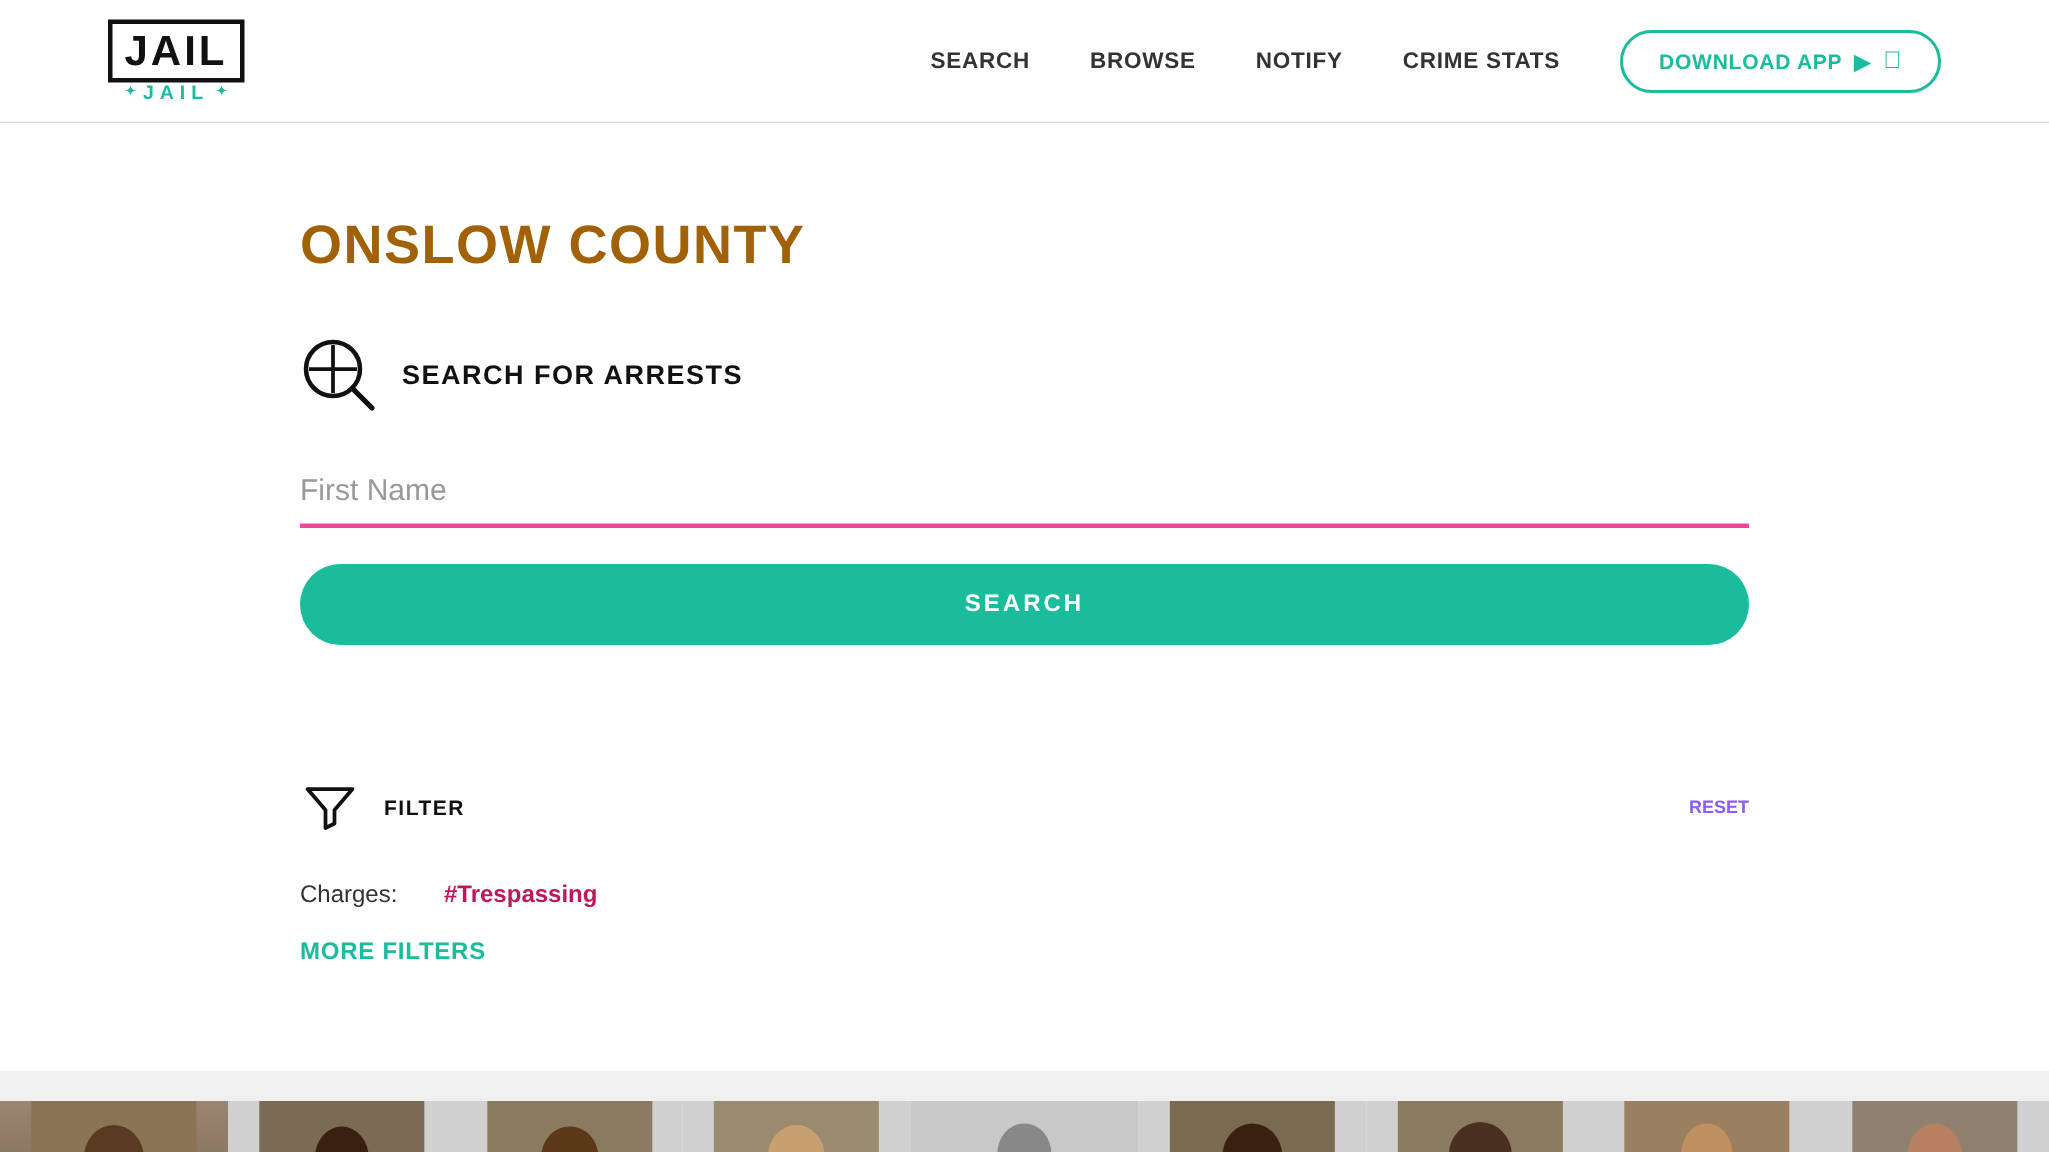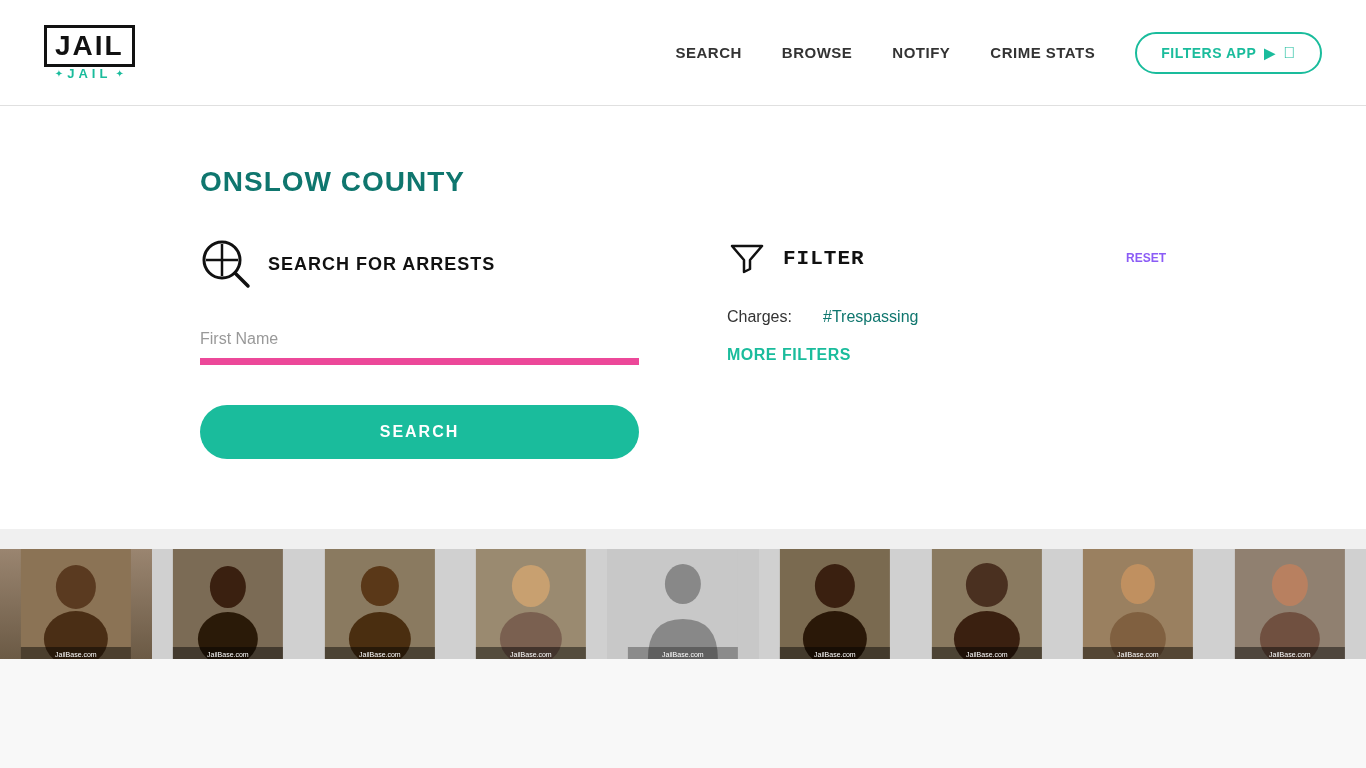--- a/index.html
+++ b/index.html
@@ -13,25 +13,25 @@
       background: #f8f8f8;
       width: 1366px;
       min-height: 768px;
       overflow-x: hidden;
     }
 
     
     header {
       background: #ffffff;
       border-bottom: 1px solid #e0e0e0;
-      height: 106px;
+      height: 82px;
       display: flex;
       align-items: center;
       justify-content: space-between;
-      padding: 0 44px;
+      padding: 0 72px;
     }
 
     .logo-container {
       display: flex;
       align-items: center;
     }
 
     nav {
       display: flex;
       align-items: center;
@@ -65,31 +65,32 @@
       letter-spacing: 0.5px;
     }
 
     
     .main-content {
       background: #ffffff;
       padding: 60px 200px 40px 200px;
     }
 
     .county-title {
-      font-size: 28px;
+      font-size: 36px;
       font-weight: 900;
-      color: #0f766e;
+      color: #a16207;
       letter-spacing: 1px;
       margin-bottom: 40px;
     }
 
     .search-filter-row {
       display: flex;
       gap: 88px;
       margin-bottom: 30px;
+      flex-direction: column;
     }
 
     
     .search-section {
       flex: 1;
     }
 
     .section-header {
       display: flex;
       align-items: center;
@@ -105,27 +106,27 @@
     .section-title {
       font-size: 18px;
       font-weight: 700;
       color: #111;
       letter-spacing: 1px;
     }
 
     .input-field {
       width: 100%;
       border: none;
-      border-bottom: 7px solid #ec4899;
+      border-bottom: 3px solid #ec4899;
       padding: 10px 0;
-      font-size: 16px;
+      font-size: 20px;
       color: #333;
       background: transparent;
       outline: none;
-      margin-bottom: 20px;
+      margin-bottom: 4px;
       display: block;
     }
 
     .input-field::placeholder {
       color: #999;
     }
 
     .search-button {
       background: #1abc9c;
       color: white;
@@ -158,25 +159,24 @@
       align-items: center;
       gap: 16px;
     }
 
     .filter-icon {
       width: 40px;
       height: 40px;
     }
 
     .filter-title {
-      font-size: 21px;
+      font-size: 14px;
       font-weight: 700;
       color: #111;
       letter-spacing: 1px;
-      font-family: Liberation Mono, monospace;
     }
 
     .reset-link {
       color: #8b5cf6;
       font-weight: 600;
       font-size: 12px;
       cursor: pointer;
       text-decoration: none;
     }
 
@@ -187,23 +187,23 @@
       margin-bottom: 20px;
     }
 
     .filter-label {
       font-size: 16px;
       color: #333;
       min-width: 80px;
     }
 
     .filter-tag {
-      color: #0f766e;
+      color: #be185d;
       font-size: 16px;
-      font-weight: 400;
+      font-weight: 700;
       cursor: pointer;
     }
 
     .more-filters-link {
       color: #1abc9c;
       font-weight: 700;
       font-size: 16px;
       letter-spacing: 0.5px;
       cursor: pointer;
       display: block;
@@ -293,21 +293,21 @@
       </div>
     </div>
   </div>
 
   <nav>
     <a class="nav-link">SEARCH</a>
     <a class="nav-link">BROWSE</a>
     <a class="nav-link">NOTIFY</a>
     <a class="nav-link">CRIME STATS</a>
     <button class="download-btn">
-      <span>FILTERS APP</span>
+      <span>DOWNLOAD APP</span>
       <span style="color:#1abc9c; font-size:14px;">▶</span>
       <span style="color:#1abc9c; font-size:16px;"></span>
     </button>
   </nav>
 </header>
 
 <div class="main-content">
 
   <h1 class="county-title">ONSLOW COUNTY</h1>
 

